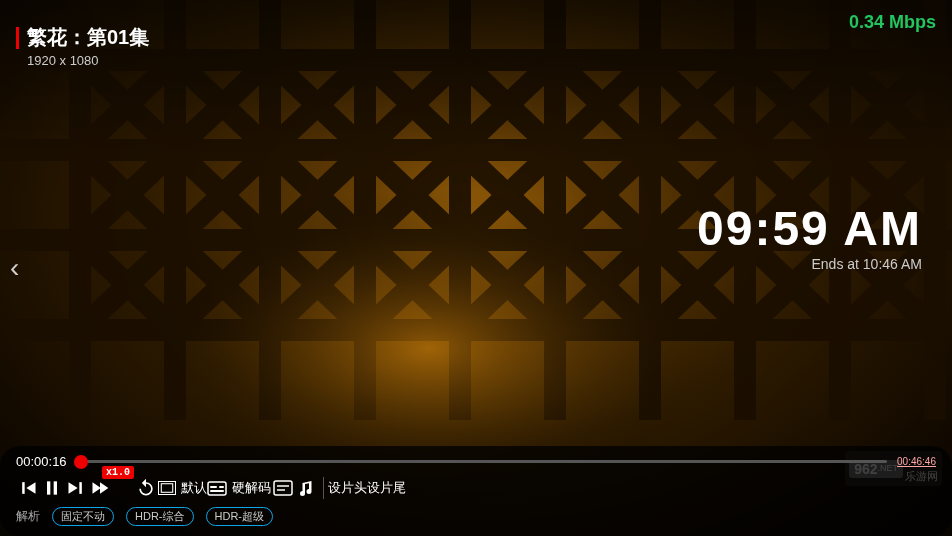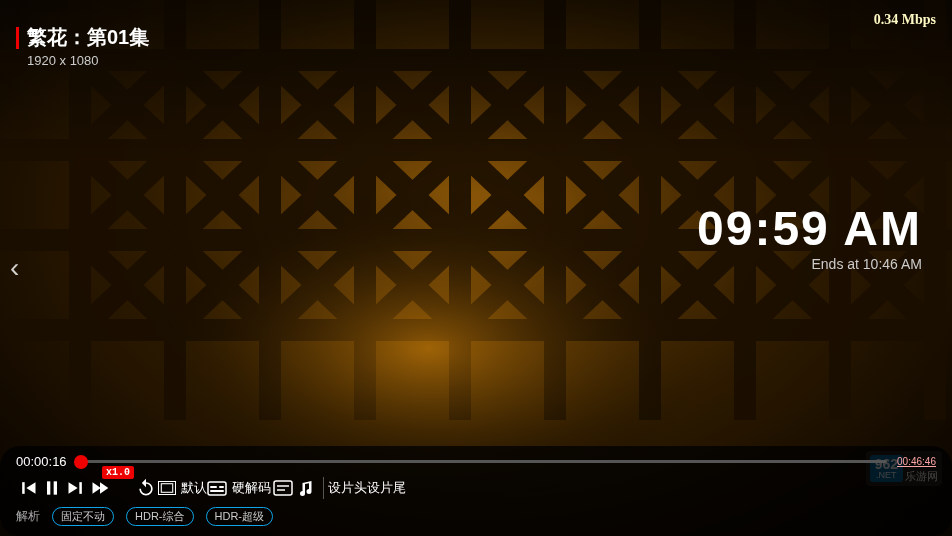--- a/index.html
+++ b/index.html
@@ -58,24 +58,23 @@
     }
 
     #resolution-text {
       color: #ccc;
       font-size: 13px;
       margin-left: 11px;
       margin-top: 2px;
     }
 
     #bitrate-text {
-      color: #fef9c3;
-      font-size: 14px;
+      color: #22c55e;
+      font-size: 18px;
       font-weight: bold;
-      font-family: Liberation Serif, serif;
     }
 
     
     #left-arrow {
       position: absolute;
       left: 10px;
       top: 50%;
       transform: translateY(-50%);
       z-index: 10;
       color: #fff;
@@ -463,19 +462,19 @@
   <div id="tag-row">
     <span class="tag-label">解析</span>
     <span class="tag-pill">固定不动</span>
     <span class="tag-pill">HDR-综合</span>
     <span class="tag-pill">HDR-超级</span>
   </div>
 </div>
 
 <div id="watermark">
   <div style="display:flex; align-items:center; gap:2px;">
-    <div style="background:#0369a1; padding:2px 5px; border-radius:3px; display:flex; flex-direction:column; align-items:center;">
+    <div style="background:#737373; padding:2px 5px; border-radius:3px; display:flex; flex-direction:row; align-items:center;">
       <span style="color:#fff; font-size:14px; font-weight:bold; line-height:1;">962</span>
       <span style="color:#fff; font-size:9px; line-height:1;">.NET</span>
     </div>
     <span style="color:#fff; font-size:11px;margin-top:16px;">乐游网</span>
   </div>
 </div>
 
 </body></html>

